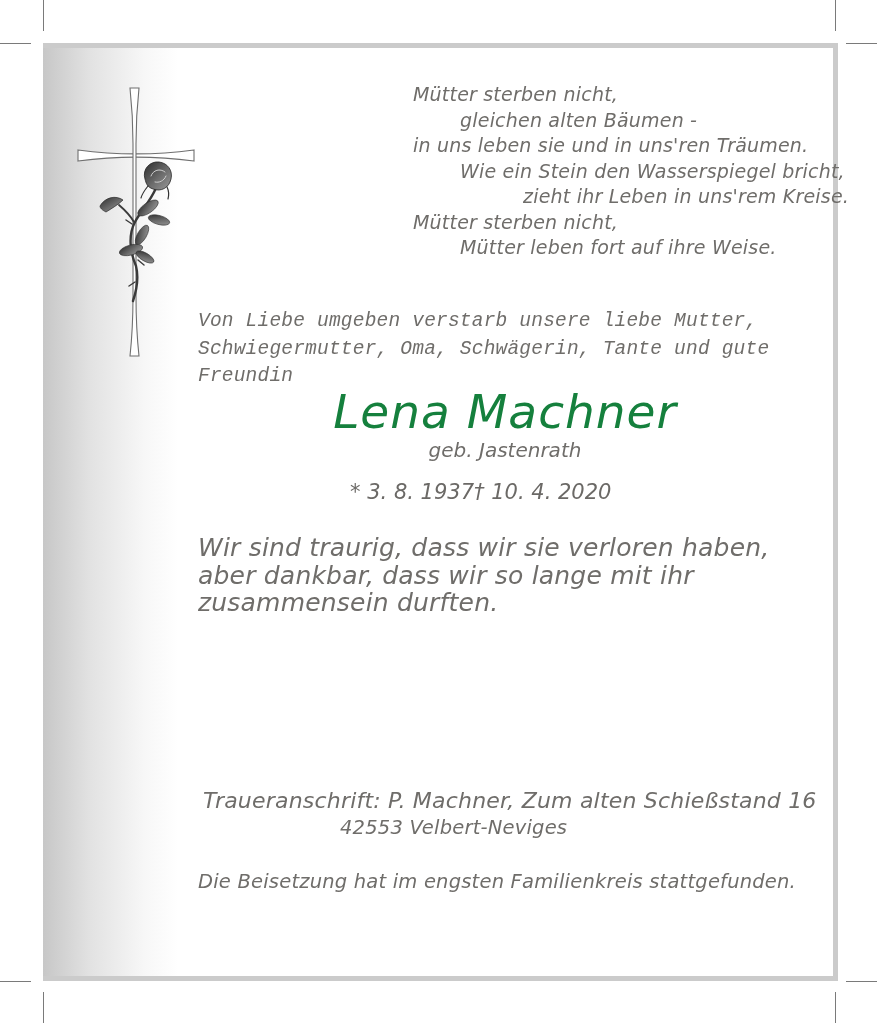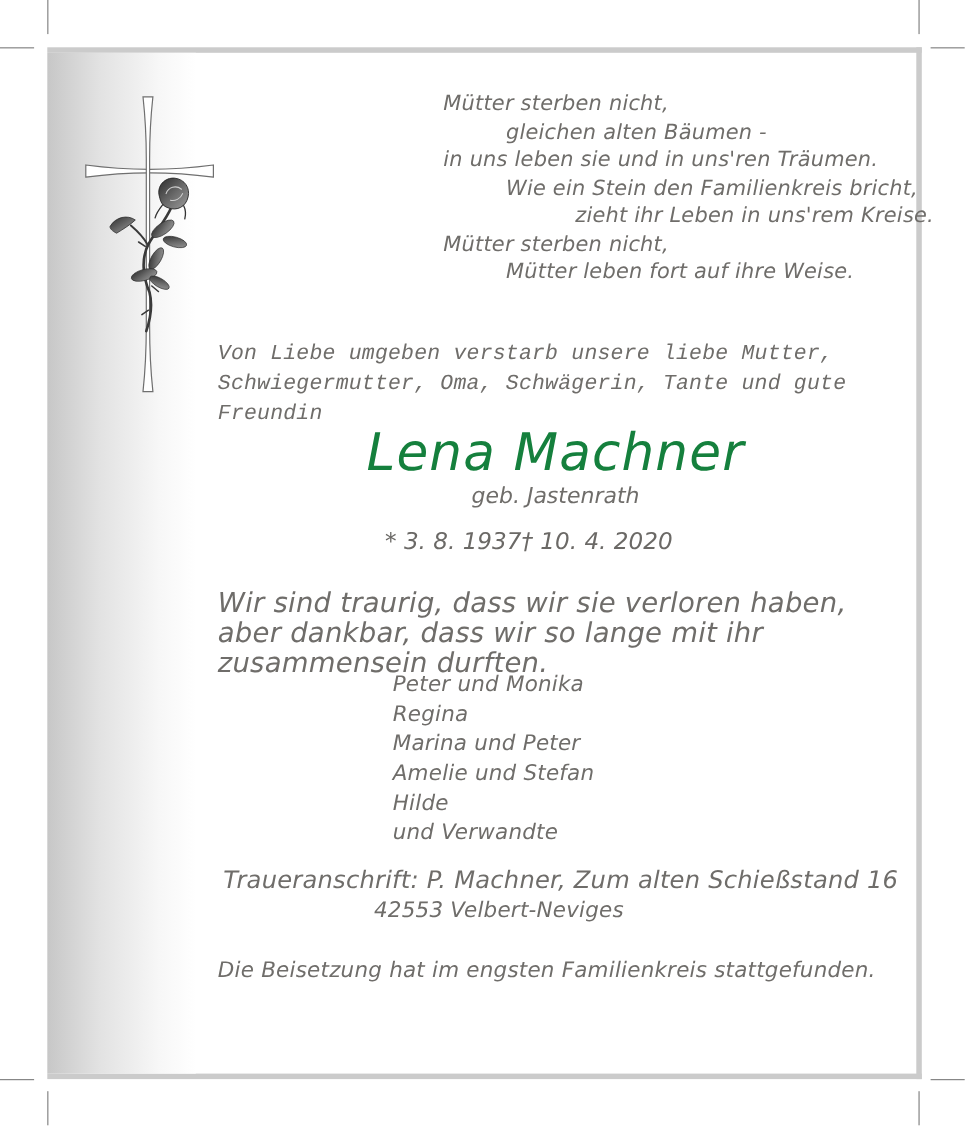--- a/index.html
+++ b/index.html
@@ -24,21 +24,21 @@
   }
   
   .script{
     font-style:italic;
     color:#6f6d6a;
     letter-spacing:.2px;
   }
   .abs{position:absolute;}
   
   .poem{left:360px;top:34px;font-size:19px;line-height:25.5px;white-space:nowrap;}
-  .poem .i0{margin-left:0;}
+  .poem .i0{margin-left:10px;}
   .poem .i1{margin-left:57px;}
   .poem .i2{margin-left:120px;}
   
   .intro{left:155px;top:260px;width:648px;font-size:19.5px;line-height:27.5px;font-family:Liberation Mono, monospace;}
   .condolence{left:155px;top:486px;width:632px;font-size:25px;line-height:27.5px;}
   
   .name-wrap{left:217px;top:338px;width:490px;text-align:center;}
   .deceased-name{
     font-size:47px;line-height:52px;color:#15803d;font-style:italic;
     letter-spacing:1px;white-space:nowrap;
@@ -100,46 +100,38 @@
 
     <path d="M73 95 C70 85 78 77 87 78 C96 79 101 87 99 95 C97 104 89 108 81 105 C75 103 74 99 73 95 Z" fill="url(#metal)" stroke="#262626" stroke-width="0.8"></path>
     <path d="M79 92 C81 86 88 84 93 88 M83 98 C87 99 92 97 94 92" fill="none" stroke="#cfcfcf" stroke-width="1" stroke-linecap="round"></path>
     <path d="M76 102 C72 107 70 110 69 114 M95 103 C97 107 97 111 96 115" fill="none" stroke="#333333" stroke-width="1.2" stroke-linecap="round"></path>
   </svg>
 
   <div class="abs script poem">
     <div class="i0">Mütter sterben nicht,</div>
     <div class="i1">gleichen alten Bäumen -</div>
     <div class="i0">in uns leben sie und in uns'ren Träumen.</div>
-    <div class="i1">Wie ein Stein den Familienkreis bricht,</div>
+    <div class="i1">Wie ein Stein den Wasserspiegel bricht,</div>
     <div class="i2">zieht ihr Leben in uns'rem Kreise.</div>
     <div class="i0">Mütter sterben nicht,</div>
     <div class="i1">Mütter leben fort auf ihre Weise.</div>
   </div>
 
   <div class="abs script intro">Von Liebe umgeben verstarb unsere liebe Mutter, Schwiegermutter, Oma, Schwägerin, Tante und gute Freundin</div>
 
   <div class="abs name-wrap">
     <div class="deceased-name">Lena Machner</div>
     <div class="maiden">geb. Jastenrath</div>
   </div>
 
   <div class="abs dates">
     <span>* 3. 8. 1937</span>
     <span>† 10. 4. 2020</span>
   </div>
 
   <div class="abs script condolence">Wir sind traurig, dass wir sie verloren haben, aber dankbar, dass wir so lange mit ihr zusammensein durften.</div>
 
-  <div class="abs script mourners">
-    <div>Peter und Monika</div>
-    <div>Regina</div>
-    <div>Marina und Peter</div>
-    <div>Amelie und Stefan</div>
-    <div>Hilde</div>
-    <div>und Verwandte</div>
-  </div>
 
   <div class="abs script addr1">Traueranschrift: P. Machner, Zum alten Schießstand 16</div>
   <div class="abs script addr2">42553 Velbert-Neviges</div>
 
   <div class="abs script closing">Die Beisetzung hat im engsten Familienkreis stattgefunden.</div>
 </div>
 
 </body></html>

